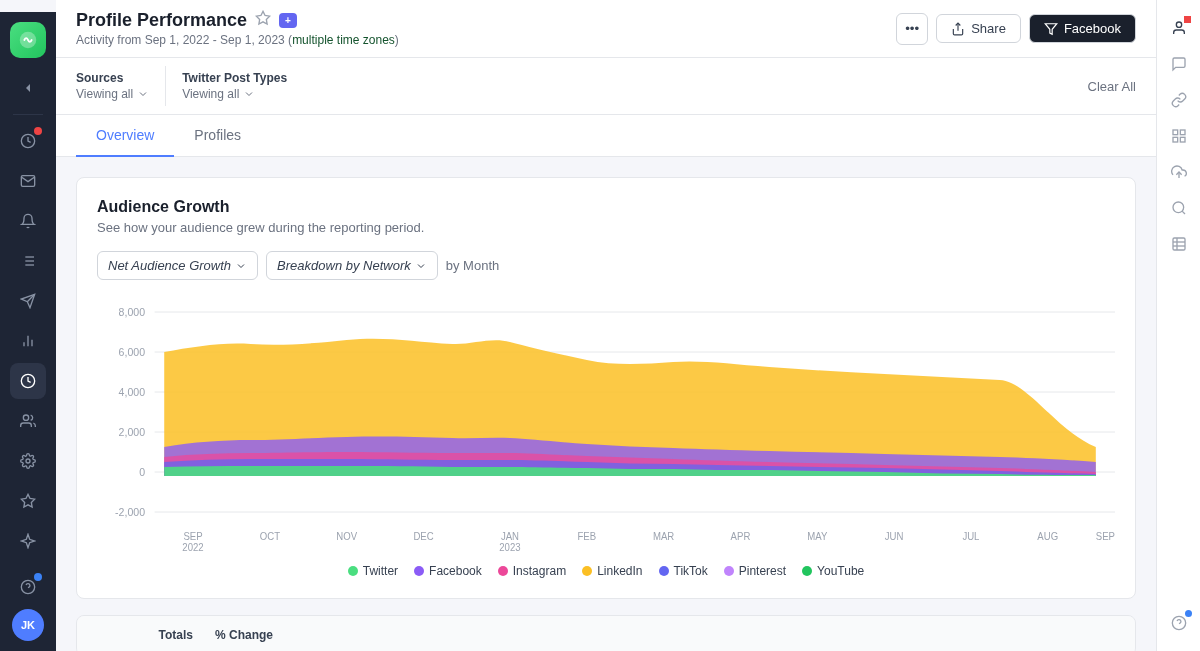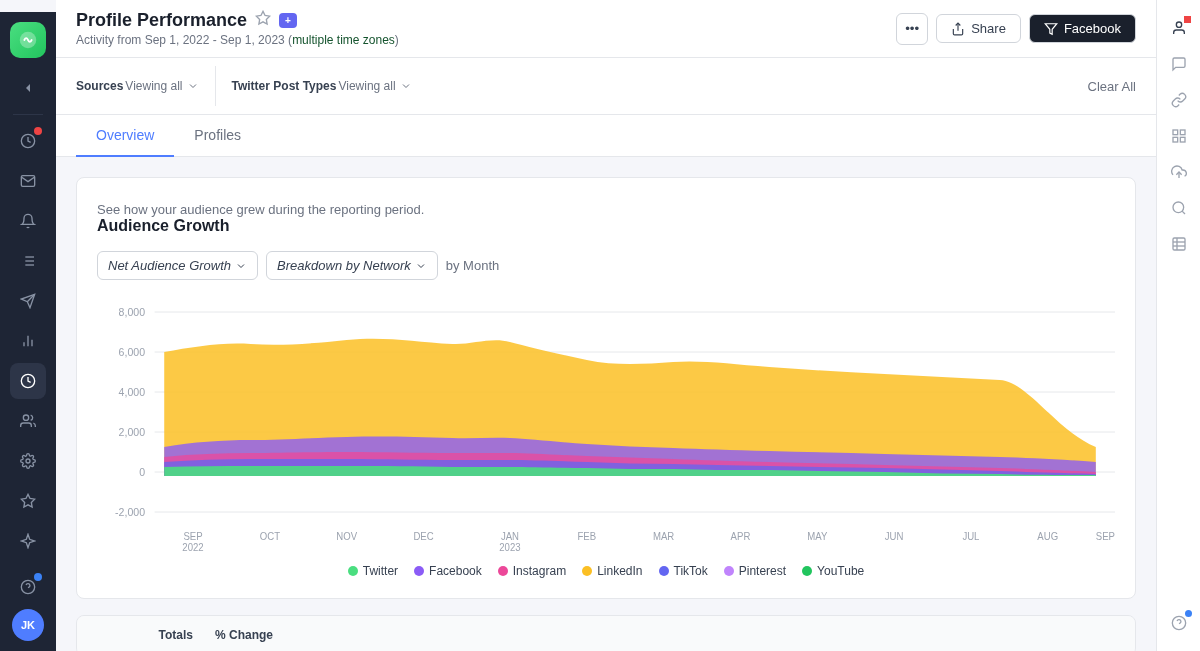--- a/index.html
+++ b/index.html
@@ -137,21 +137,21 @@
       background: #fff;
       border-bottom: 1px solid #e5e7eb;
       padding: 8px 20px;
       display: flex;
       align-items: center;
       gap: 16px;
       flex-shrink: 0;
     }
     .filter-group {
       display: flex;
-      flex-direction: row;
+      flex-direction: column;
       gap: 2px;
     }
     .filter-label { font-size: 12px; font-weight: 600; color: #374151; }
     .filter-select {
       display: flex; align-items: center; gap: 4px;
       font-size: 12px; color: #6b7280;
       cursor: pointer;
     }
     .filter-divider { width: 1px; height: 40px; background: #e5e7eb; }
     .clear-all {
@@ -484,22 +484,22 @@
       <span>Overview</span>
     </div>
     <div class="tab">
       <span>Profiles</span>
     </div>
   </div>
 
   <div class="content">
 
     <div class="card">
+      <div style="font-size:16px;font-weight:700;color:#1a202c;">Audience Growth</div>
       <div style="font-size:13px;color:#6b7280;margin-top:4px;">See how your audience grew during the reporting period.</div>
-      <div style="font-size:16px;font-weight:700;color:#1a202c;">Audience Growth</div>
 
       <div class="chart-controls">
         <button class="dropdown-btn">
           <span>Net Audience Growth</span>
           <svg width="12" height="12" viewBox="0 0 24 24" fill="none" stroke="currentColor" stroke-width="2">
               <polyline points="6 9 12 15 18 9"></polyline>
             </svg>
         </button>
         <button class="dropdown-btn">
           <span>Breakdown by Network</span>

